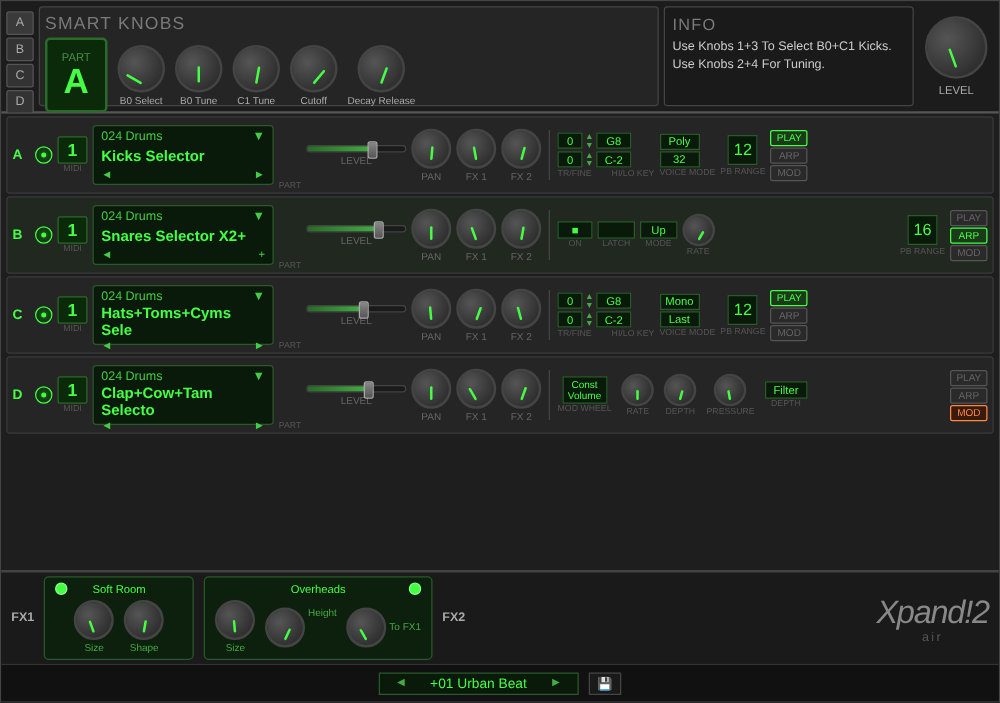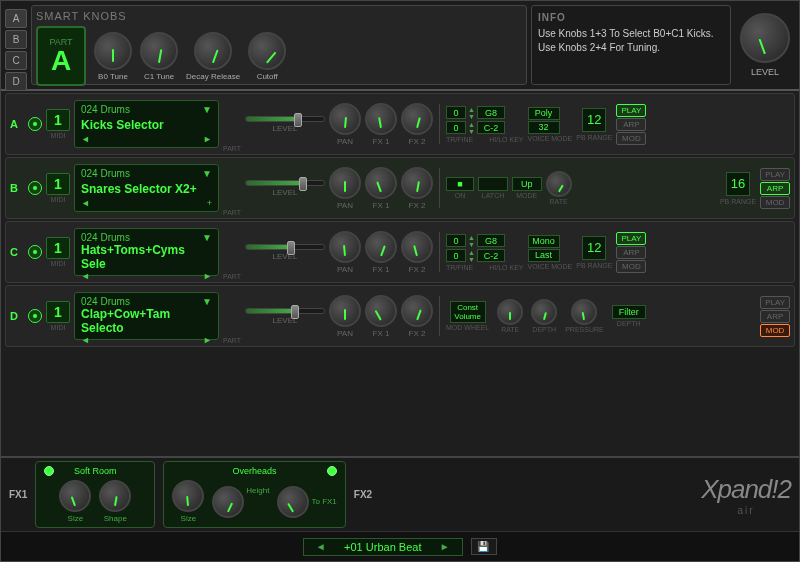--- a/index.html
+++ b/index.html
@@ -73,21 +73,21 @@
       flex: 1;
       display: flex;
       flex-direction: column;
       background: #252525;
       border: 1px solid #444;
       border-radius: 3px;
       padding: 4px;
     }
     .smart-knobs-label {
       color: #7a7a7a;
-      font-size: 11px;
+      font-size: 14px;
       letter-spacing: 1px;
       margin-bottom: 4px;
     }
     .smart-knobs-content {
       display: flex;
       align-items: center;
       gap: 8px;
       flex: 1;
     }
 
@@ -135,23 +135,22 @@
       background: #1a1a1a;
       border: 1px solid #444;
       border-radius: 3px;
       padding: 6px;
       display: flex;
       flex-direction: column;
       gap: 4px;
     }
     .info-label {
       color: #7a7a7a;
-      font-size: 10px;
+      font-size: 13px;
       letter-spacing: 1px;
-      font-weight: bold;
     }
     .info-text {
       color: #cccccc;
       font-size: 10px;
       line-height: 1.4;
     }
 
     
     .level-area {
       display: flex;
@@ -638,41 +637,47 @@
         <div class="smart-knobs-label">SMART KNOBS</div>
         <div class="smart-knobs-content">
 
           <div class="part-display">
             <div class="part-label">PART</div>
             <div class="part-value">A</div>
           </div>
 
           <div class="knob-group">
             <div class="knob-circle knob-lg">
+              <div class="knob-indicator" style="transform: translateX(-50%) rotate(-60deg);"></div>
+            </div>
+            <div class="knob-label">B0 Select</div>
+          </div>
+          <div class="knob-group">
+            <div class="knob-circle knob-lg">
               <div class="knob-indicator" style="transform: translateX(-50%) rotate(0deg);"></div>
             </div>
             <div class="knob-label">B0 Tune</div>
           </div>
           <div class="knob-group">
             <div class="knob-circle knob-lg">
               <div class="knob-indicator" style="transform: translateX(-50%) rotate(10deg);"></div>
             </div>
             <div class="knob-label">C1 Tune</div>
           </div>
           <div class="knob-group">
             <div class="knob-circle knob-lg">
+              <div class="knob-indicator" style="transform: translateX(-50%) rotate(40deg);"></div>
+            </div>
+            <div class="knob-label">Cutoff</div>
+          </div>
+          <div class="knob-group">
+            <div class="knob-circle knob-lg">
               <div class="knob-indicator" style="transform: translateX(-50%) rotate(20deg);"></div>
             </div>
             <div class="knob-label">Decay Release</div>
-          </div>
-          <div class="knob-group">
-            <div class="knob-circle knob-lg">
-              <div class="knob-indicator" style="transform: translateX(-50%) rotate(40deg);"></div>
-            </div>
-            <div class="knob-label">Cutoff</div>
           </div>
         </div>
       </div>
     </div>
 
     <div class="info-panel">
       <div class="info-label">INFO</div>
       <div class="info-text">Use Knobs 1+3 To Select B0+C1 Kicks. Use Knobs 2+4 For Tuning.</div>
     </div>
 

